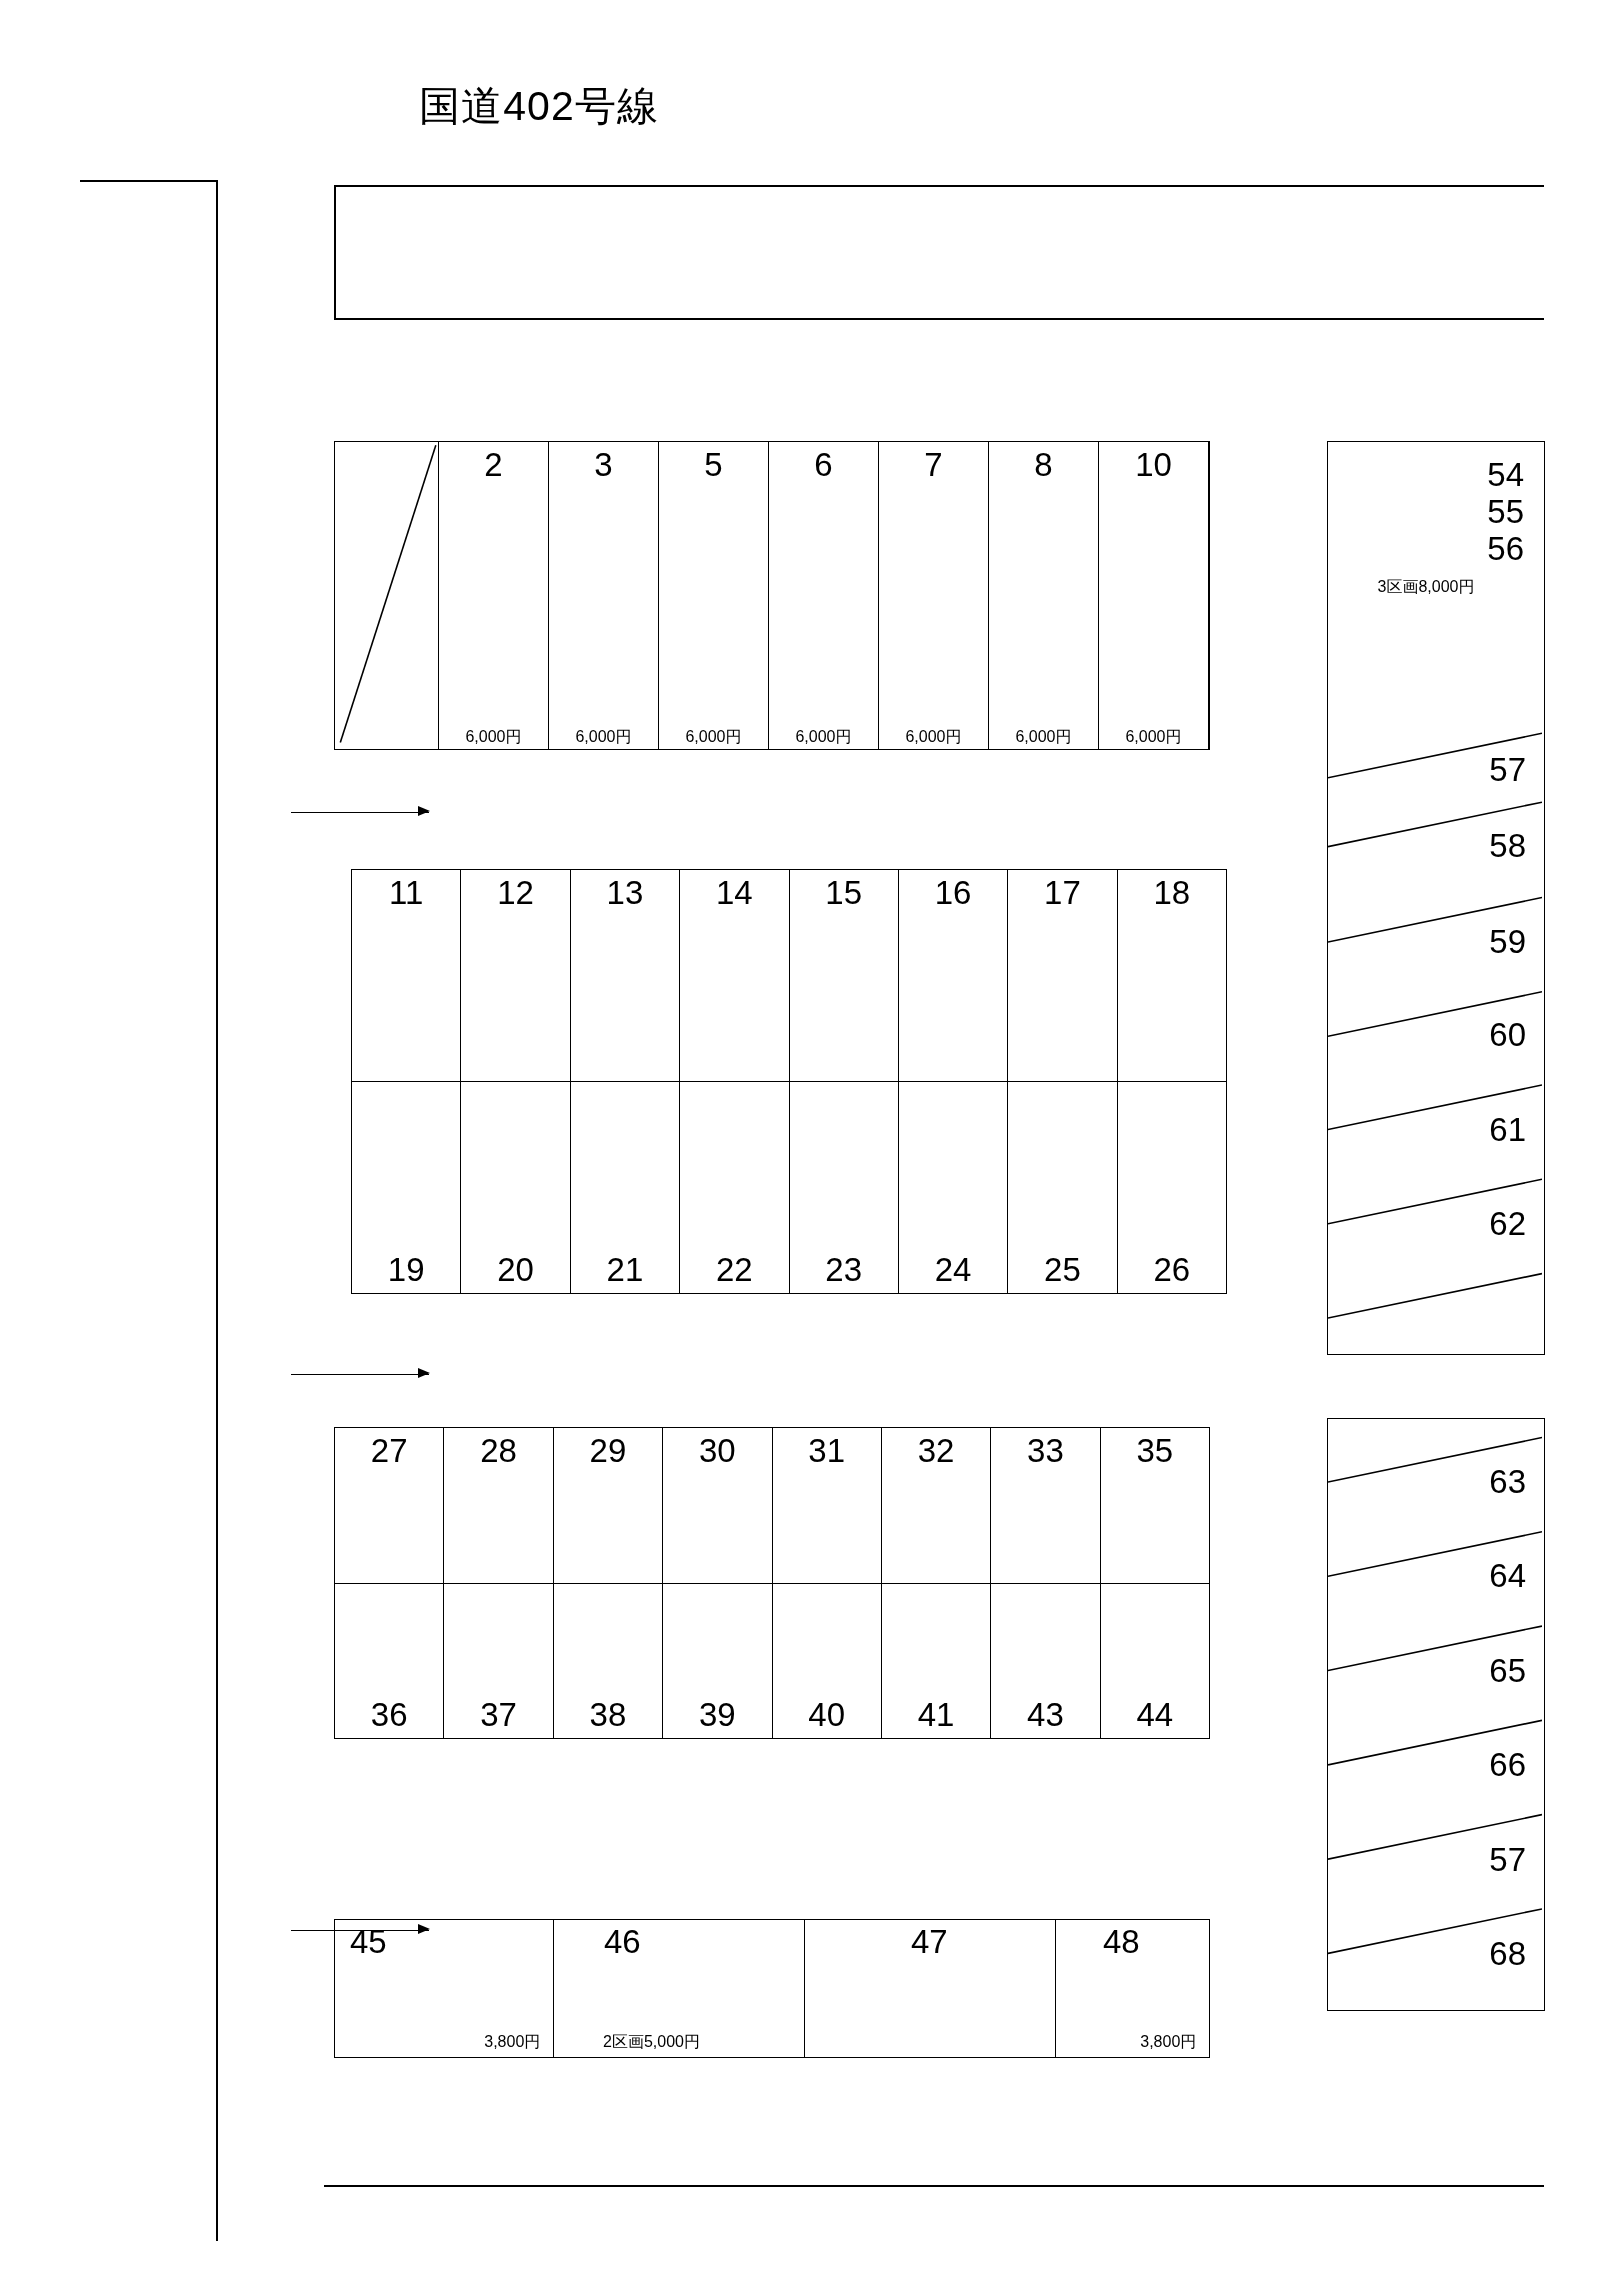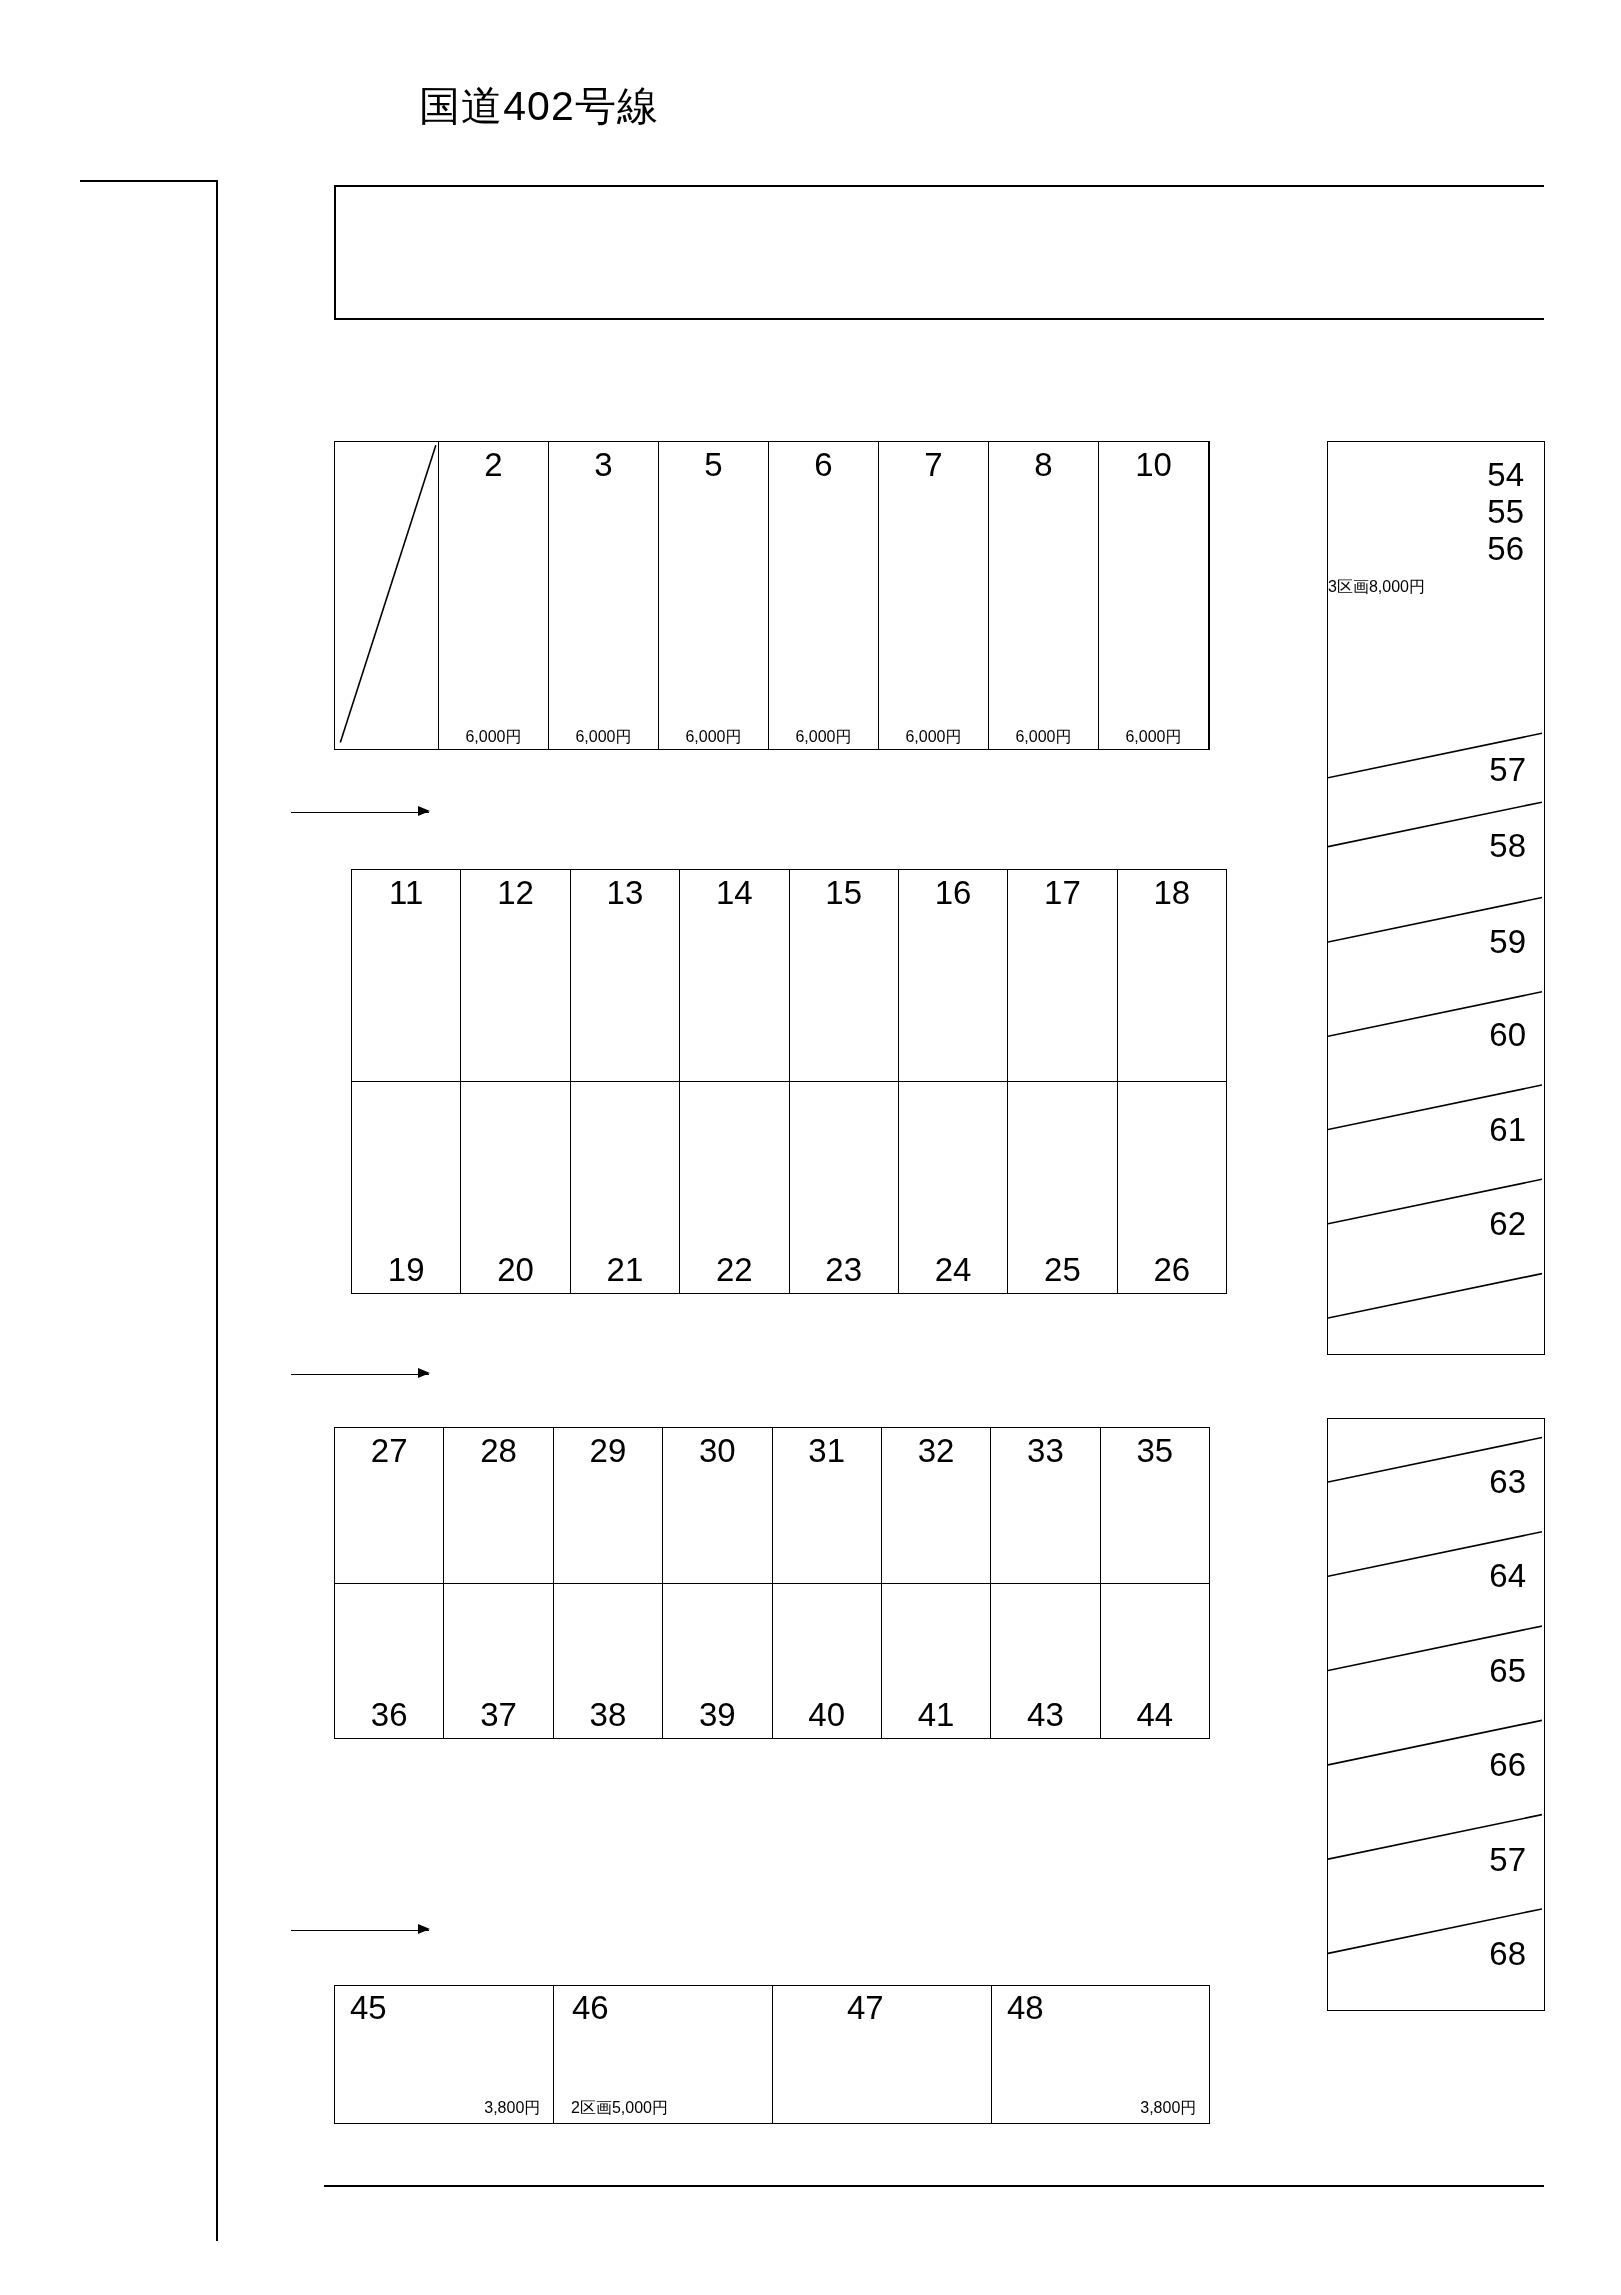--- a/index.html
+++ b/index.html
@@ -103,21 +103,21 @@
   }
   .slant-svg { position: absolute; left: 0; top: 0; }
 
   .stacked-num {
     text-align: right;
     font-size: 33px;
     line-height: 1.12;
     padding-right: 18px;
   }
   .stacked-price {
-    text-align: left;
+    text-align: center;
     font-size: 16px;
     padding-right: 18px;
     padding-top: 9.6px;
   }
 
   
   .arrow {
     position: absolute;
     height: 21px;
   }
@@ -356,21 +356,21 @@
         <div class="num bottomalign">44</div>
       </div>
     </div>
   </div>
 
   <div class="arrow" style="left:291px; top:1920px; width:138px;">
     <div class="shaft"></div>
     <div class="head"></div>
   </div>
 
-  <div class="block" style="left:334px; top:1985px; width:876px; height:139px;">
+  <div class="block" style="left:334px; top:1919px; width:876px; height:139px;gap:32px;">
     <div class="bot-col" style="flex:0 0 219px;">
       <div class="bot-num" style="left:15px;">45</div>
       <div class="bot-price" style="right:12.7px;">3,800円</div>
     </div>
     <div class="bot-col" style="flex:0 0 219px;">
       <div class="bot-num" style="left:18px;">46</div>
       <div class="bot-price" style="left:17px;">2区画5,000円</div>
     </div>
     <div class="bot-col" style="flex:0 0 219px;">
       <div class="bot-num" style="left:74px;">47</div>

